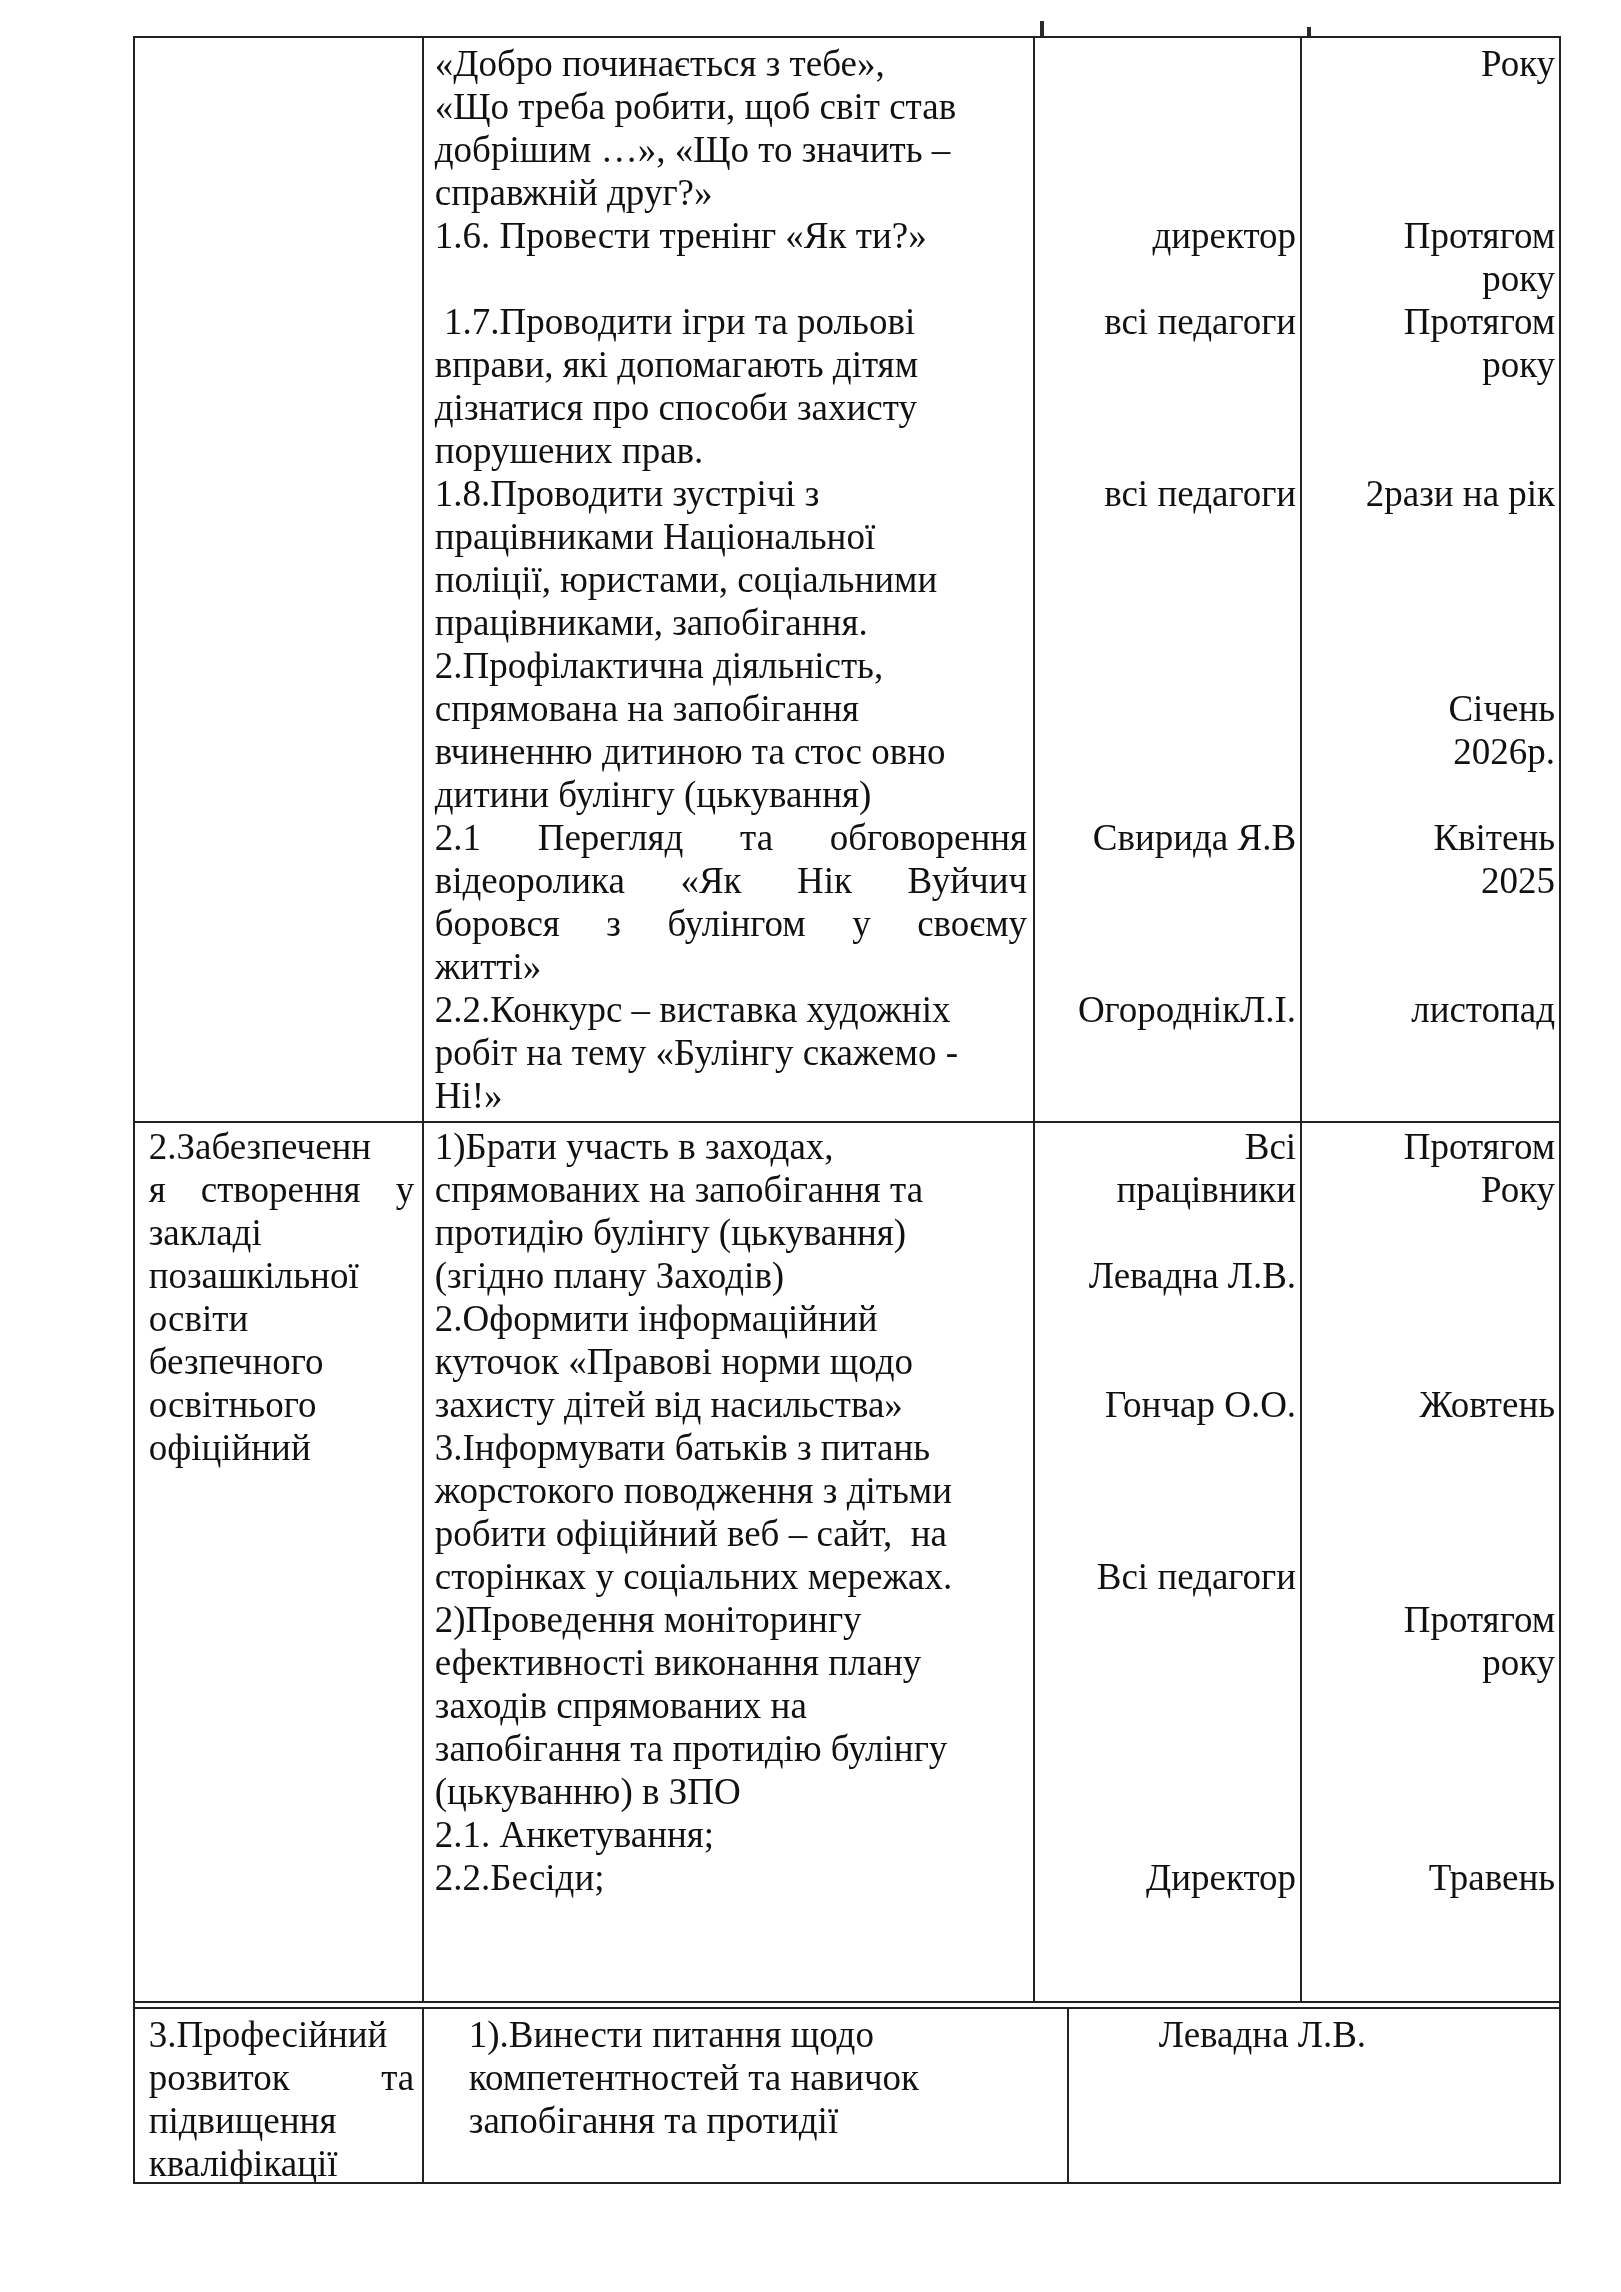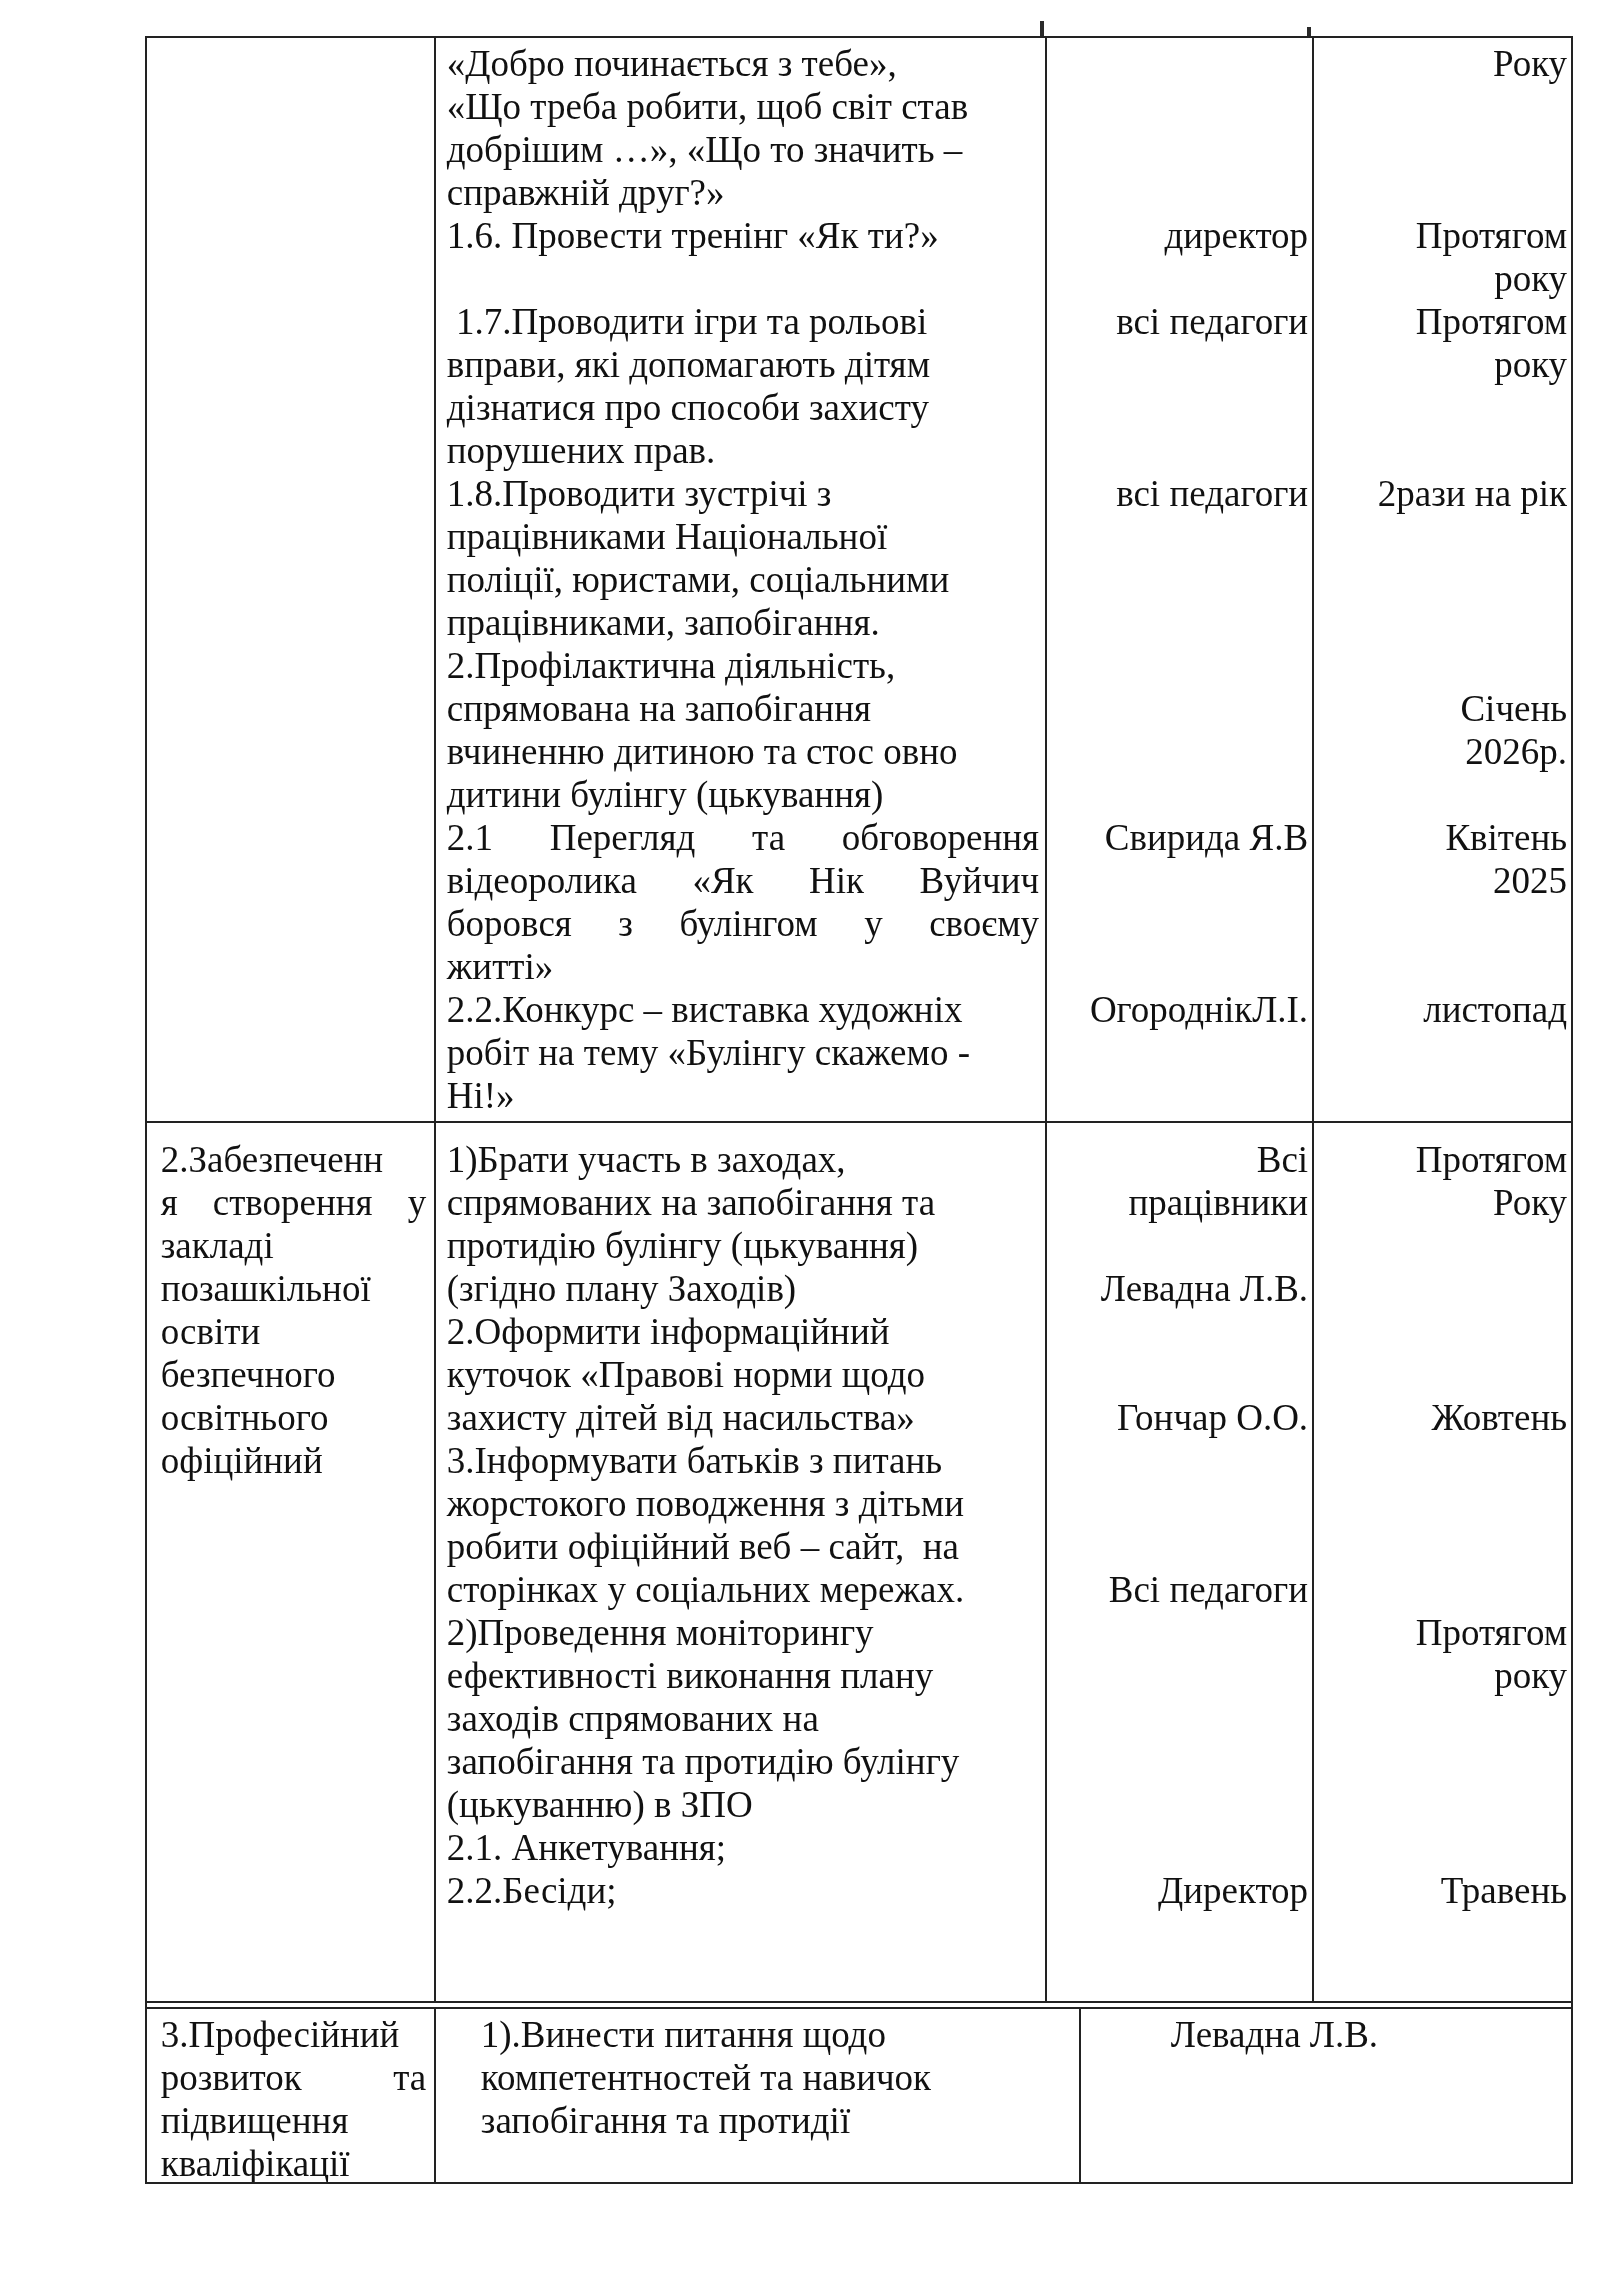--- a/index.html
+++ b/index.html
@@ -8,42 +8,42 @@
     position: relative;
     width: 1621px;
     height: 2293px;
     background: #ffffff;
     font-family: "Liberation Serif", "DejaVu Serif", serif;
     color: #111111;
     overflow: hidden;
   }
   .tbl {
     position: absolute;
-    left: 145px;
+    left: 133px;
     top: 36px;
     width: 1428px;
     border: 2.9px solid #222222;
   }
   .row {
     display: grid;
     grid-template-columns: 289px 611px 267px 1fr;
     overflow: hidden;
   }
   .r1 { height: 1085px; border-bottom: 2.9px solid #222222; }
   .r2 { height: 880px;  border-bottom: 2.9px solid #222222; }
   .r3 { height: 175px;  border-top: 2.9px solid #222222; margin-top: 3.9px; gap: 34px; }
   .cell {
     border-right: 2.9px solid #222222;
     overflow: hidden;
     font-size: 37px;
     line-height: 43px;
   }
   .cell:last-child { border-right: none; }
   .r1 .cell { padding-top: 3.9px; }
-  .r2 .cell { padding-top: 15px; }
+  .r2 .cell { padding-top: 2px; }
   .r3 .cell { padding-top: 3.9px; }
   .c1 { padding-left: 13.7px; padding-right: 7.8px; }
   .c2 { padding-left: 10.8px; padding-right: 5.9px; }
   .c3, .c4 { text-align: right; padding-left: 3.9px; padding-right: 3.9px; }
   .line { min-height: 43px; white-space: pre-wrap; }
   .line.just {
     white-space: normal;
     text-align: justify;
     text-align-last: justify;
   }

